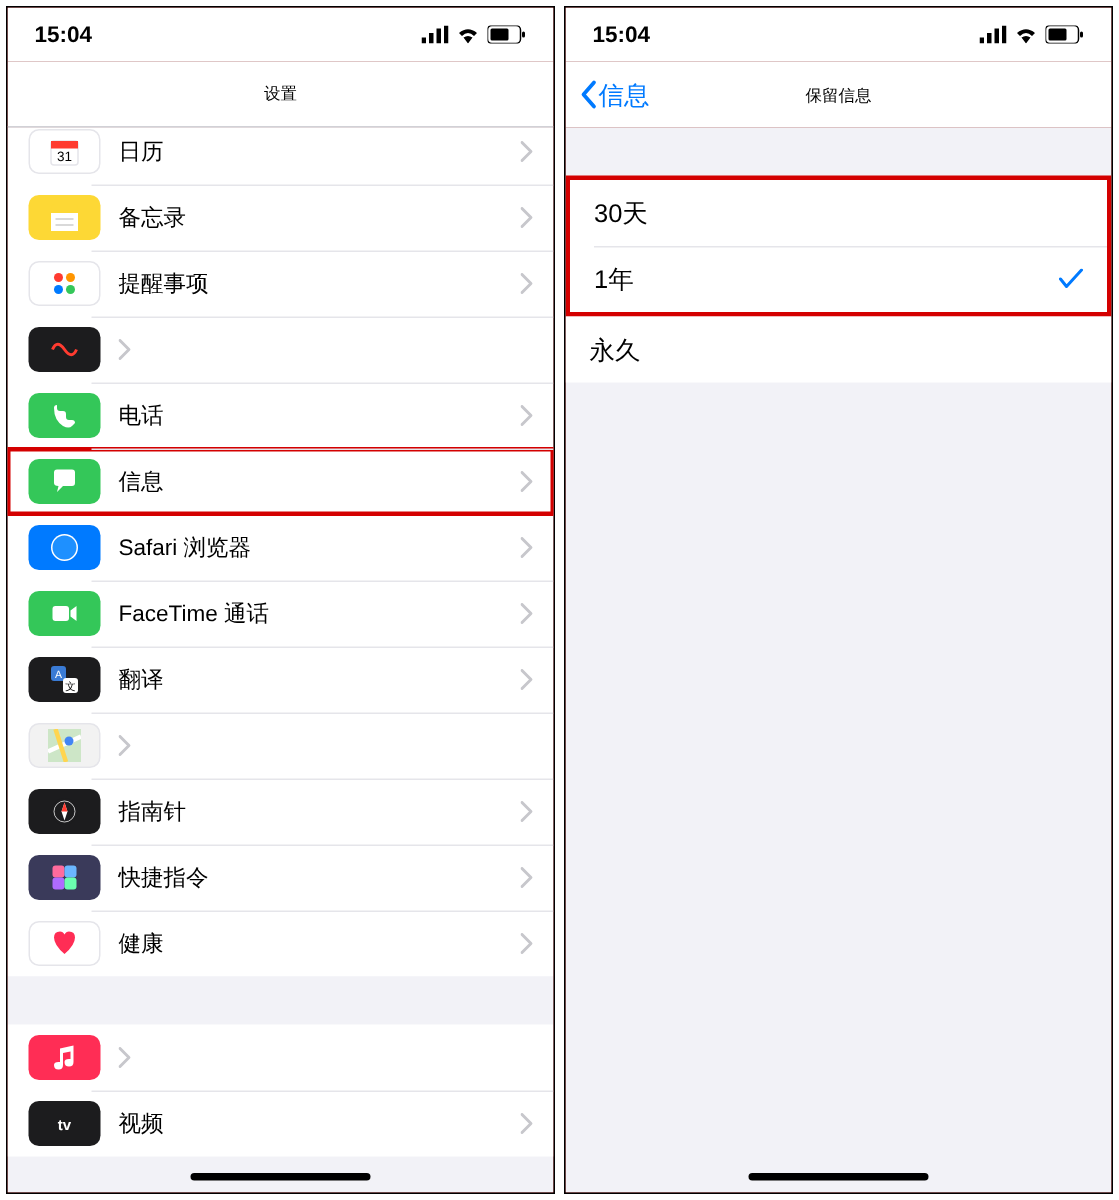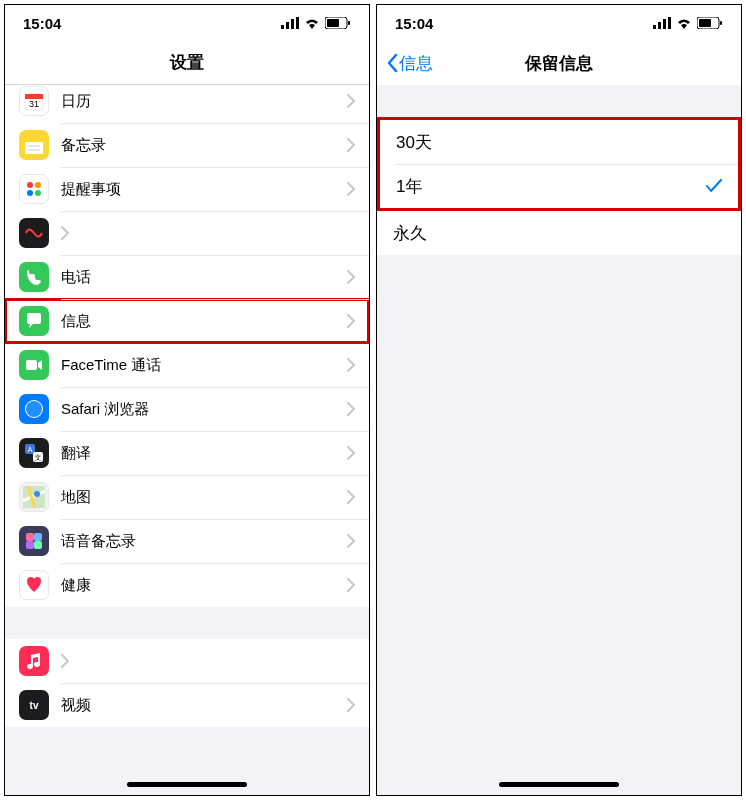--- a/index.html
+++ b/index.html
@@ -34,21 +34,21 @@
   .status-icons { display: flex; align-items: center; gap: 5px; }
   .nav-bar {
     height: 44px;
     background: #fff;
     border-bottom: 1px solid #d1d1d6;
     display: flex;
     align-items: center;
     justify-content: center;
     position: relative;
   }
-  .nav-title { font-size: 17px; font-weight: 700; }
+  .nav-title { font-size: 11px; font-weight: 400; }
   .nav-back {
     position: absolute;
     left: 8px;
     display: flex;
     align-items: center;
     color: #007aff;
     font-size: 17px;
     cursor: pointer;
   }
   .content {
@@ -68,21 +68,21 @@
   .row + .row::before {
     content: "";
     position: absolute;
     top: 0;
     left: 56px;
     right: 0;
     height: 1px;
     background: #e5e5ea;
   }
   .icon {
-    width: 30px;
+    width: 48px;
     height: 30px;
     border-radius: 7px;
     margin-right: 12px;
     flex-shrink: 0;
     display: flex;
     align-items: center;
     justify-content: center;
   }
   .label { flex: 1; font-size: 15px; color: #000; }
   .chev {
@@ -239,50 +239,50 @@
             </svg>
           </div>
           <span class="label">信息</span>
           <span class="chev">
             <svg width="8" height="14" viewBox="0 0 8 14">
               <path d="M1 1 L7 7 L1 13" stroke="#c7c7cc" stroke-width="2" fill="none" stroke-linecap="round"></path>
             </svg>
           </span>
         </div>
         <div class="row">
-          <div class="icon" style="background: rgb(52, 199, 89);">
-            <svg width="22" height="22" viewBox="0 0 22 22">
-              <rect x="3" y="6" width="11" height="10" rx="2" fill="#fff"></rect>
-              <path d="M15 9 L19 6 L19 16 L15 13 Z" fill="#fff"></path>
-            </svg>
-          </div>
-          <span class="label">FaceTime 通话</span>
-          <span class="chev">
-            <svg width="8" height="14" viewBox="0 0 8 14">
-              <path d="M1 1 L7 7 L1 13" stroke="#c7c7cc" stroke-width="2" fill="none" stroke-linecap="round"></path>
-            </svg>
-          </span>
-        </div>
-        <div class="row">
           <div class="icon" style="background: rgb(0, 122, 255);">
             <svg width="22" height="22" viewBox="0 0 22 22">
               <circle cx="11" cy="11" r="9" fill="#fff"></circle>
               <circle cx="11" cy="11" r="8" fill="#1e90ff"></circle>
               <path d="M11 11 L15 6 L11 11 L7 16 Z" fill="#ff3b30"></path>
               <path d="M11 11 L7 16 L11 11 L15 6" fill="#fff"></path>
             </svg>
           </div>
           <span class="label">Safari 浏览器</span>
           <span class="chev">
             <svg width="8" height="14" viewBox="0 0 8 14">
               <path d="M1 1 L7 7 L1 13" stroke="#c7c7cc" stroke-width="2" fill="none" stroke-linecap="round"></path>
             </svg>
           </span>
         </div>
         <div class="row">
+          <div class="icon" style="background: rgb(52, 199, 89);">
+            <svg width="22" height="22" viewBox="0 0 22 22">
+              <rect x="3" y="6" width="11" height="10" rx="2" fill="#fff"></rect>
+              <path d="M15 9 L19 6 L19 16 L15 13 Z" fill="#fff"></path>
+            </svg>
+          </div>
+          <span class="label">FaceTime 通话</span>
+          <span class="chev">
+            <svg width="8" height="14" viewBox="0 0 8 14">
+              <path d="M1 1 L7 7 L1 13" stroke="#c7c7cc" stroke-width="2" fill="none" stroke-linecap="round"></path>
+            </svg>
+          </span>
+        </div>
+        <div class="row">
           <div class="icon" style="background: rgb(28, 28, 30);">
             <svg width="22" height="22" viewBox="0 0 22 22">
               <rect x="2" y="2" width="10" height="10" rx="2" fill="#3a7bd5"></rect>
               <rect x="10" y="10" width="10" height="10" rx="2" fill="#fff"></rect>
               <text x="7" y="10" font-size="7" fill="#fff" text-anchor="middle">A</text>
               <text x="15" y="18" font-size="7" fill="#000" text-anchor="middle">文</text>
             </svg>
           </div>
           <span class="label">翻译</span>
           <span class="chev">
@@ -293,37 +293,52 @@
         </div>
         <div class="row">
           <div class="icon" style="background: rgb(242, 242, 242); border: 1px solid rgb(229, 229, 234);">
             <svg width="22" height="22" viewBox="0 0 22 22">
               <rect width="22" height="22" fill="#cde6c7"></rect>
               <path d="M0 15 L22 5" stroke="#fff" stroke-width="3"></path>
               <path d="M5 0 L12 22" stroke="#ffd54f" stroke-width="3"></path>
               <circle cx="14" cy="8" r="3" fill="#4285f4"></circle>
             </svg>
           </div>
-          <span class="label">地图</span>
+          <span class="chev">
+            <svg width="8" height="14" viewBox="0 0 8 14">
+              <path d="M1 1 L7 7 L1 13" stroke="#c7c7cc" stroke-width="2" fill="none" stroke-linecap="round"></path>
+            </svg>
+          </span>
+        </div>
+        <div class="row">
+          <div class="icon" style="background: rgb(28, 28, 30);">
+            <svg width="22" height="22" viewBox="0 0 22 22">
+              <circle cx="11" cy="11" r="9" fill="#1c1c1e"></circle>
+              <circle cx="11" cy="11" r="7" fill="none" stroke="#fff" stroke-width="0.5"></circle>
+              <path d="M11 5 L13 11 L11 17 L9 11 Z" fill="#fff"></path>
+              <path d="M11 5 L13 11 L9 11 Z" fill="#ff3b30"></path>
+            </svg>
+          </div>
+          <span class="label">指南针</span>
           <span class="chev">
             <svg width="8" height="14" viewBox="0 0 8 14">
               <path d="M1 1 L7 7 L1 13" stroke="#c7c7cc" stroke-width="2" fill="none" stroke-linecap="round"></path>
             </svg>
           </span>
         </div>
         <div class="row">
           <div class="icon" style="background: rgb(58, 58, 90);">
             <svg width="22" height="22" viewBox="0 0 22 22">
               <rect x="3" y="3" width="8" height="8" rx="2" fill="#ff6b9d"></rect>
               <rect x="11" y="3" width="8" height="8" rx="2" fill="#6bb6ff"></rect>
               <rect x="3" y="11" width="8" height="8" rx="2" fill="#b06bff"></rect>
               <rect x="11" y="11" width="8" height="8" rx="2" fill="#6bffb0"></rect>
             </svg>
           </div>
-          <span class="label">语音备忘录</span>
+          <span class="label">快捷指令</span>
           <span class="chev">
             <svg width="8" height="14" viewBox="0 0 8 14">
               <path d="M1 1 L7 7 L1 13" stroke="#c7c7cc" stroke-width="2" fill="none" stroke-linecap="round"></path>
             </svg>
           </span>
         </div>
         <div class="row">
           <div class="icon" style="background: rgb(255, 255, 255); border: 1px solid rgb(229, 229, 234);">
             <svg width="22" height="22" viewBox="0 0 22 22">
               <path d="M11 18 Q4 12 4 7 Q4 3 8 3 Q10 3 11 5 Q12 3 14 3 Q18 3 18 7 Q18 12 11 18 Z" fill="#ff2d55"></path>

